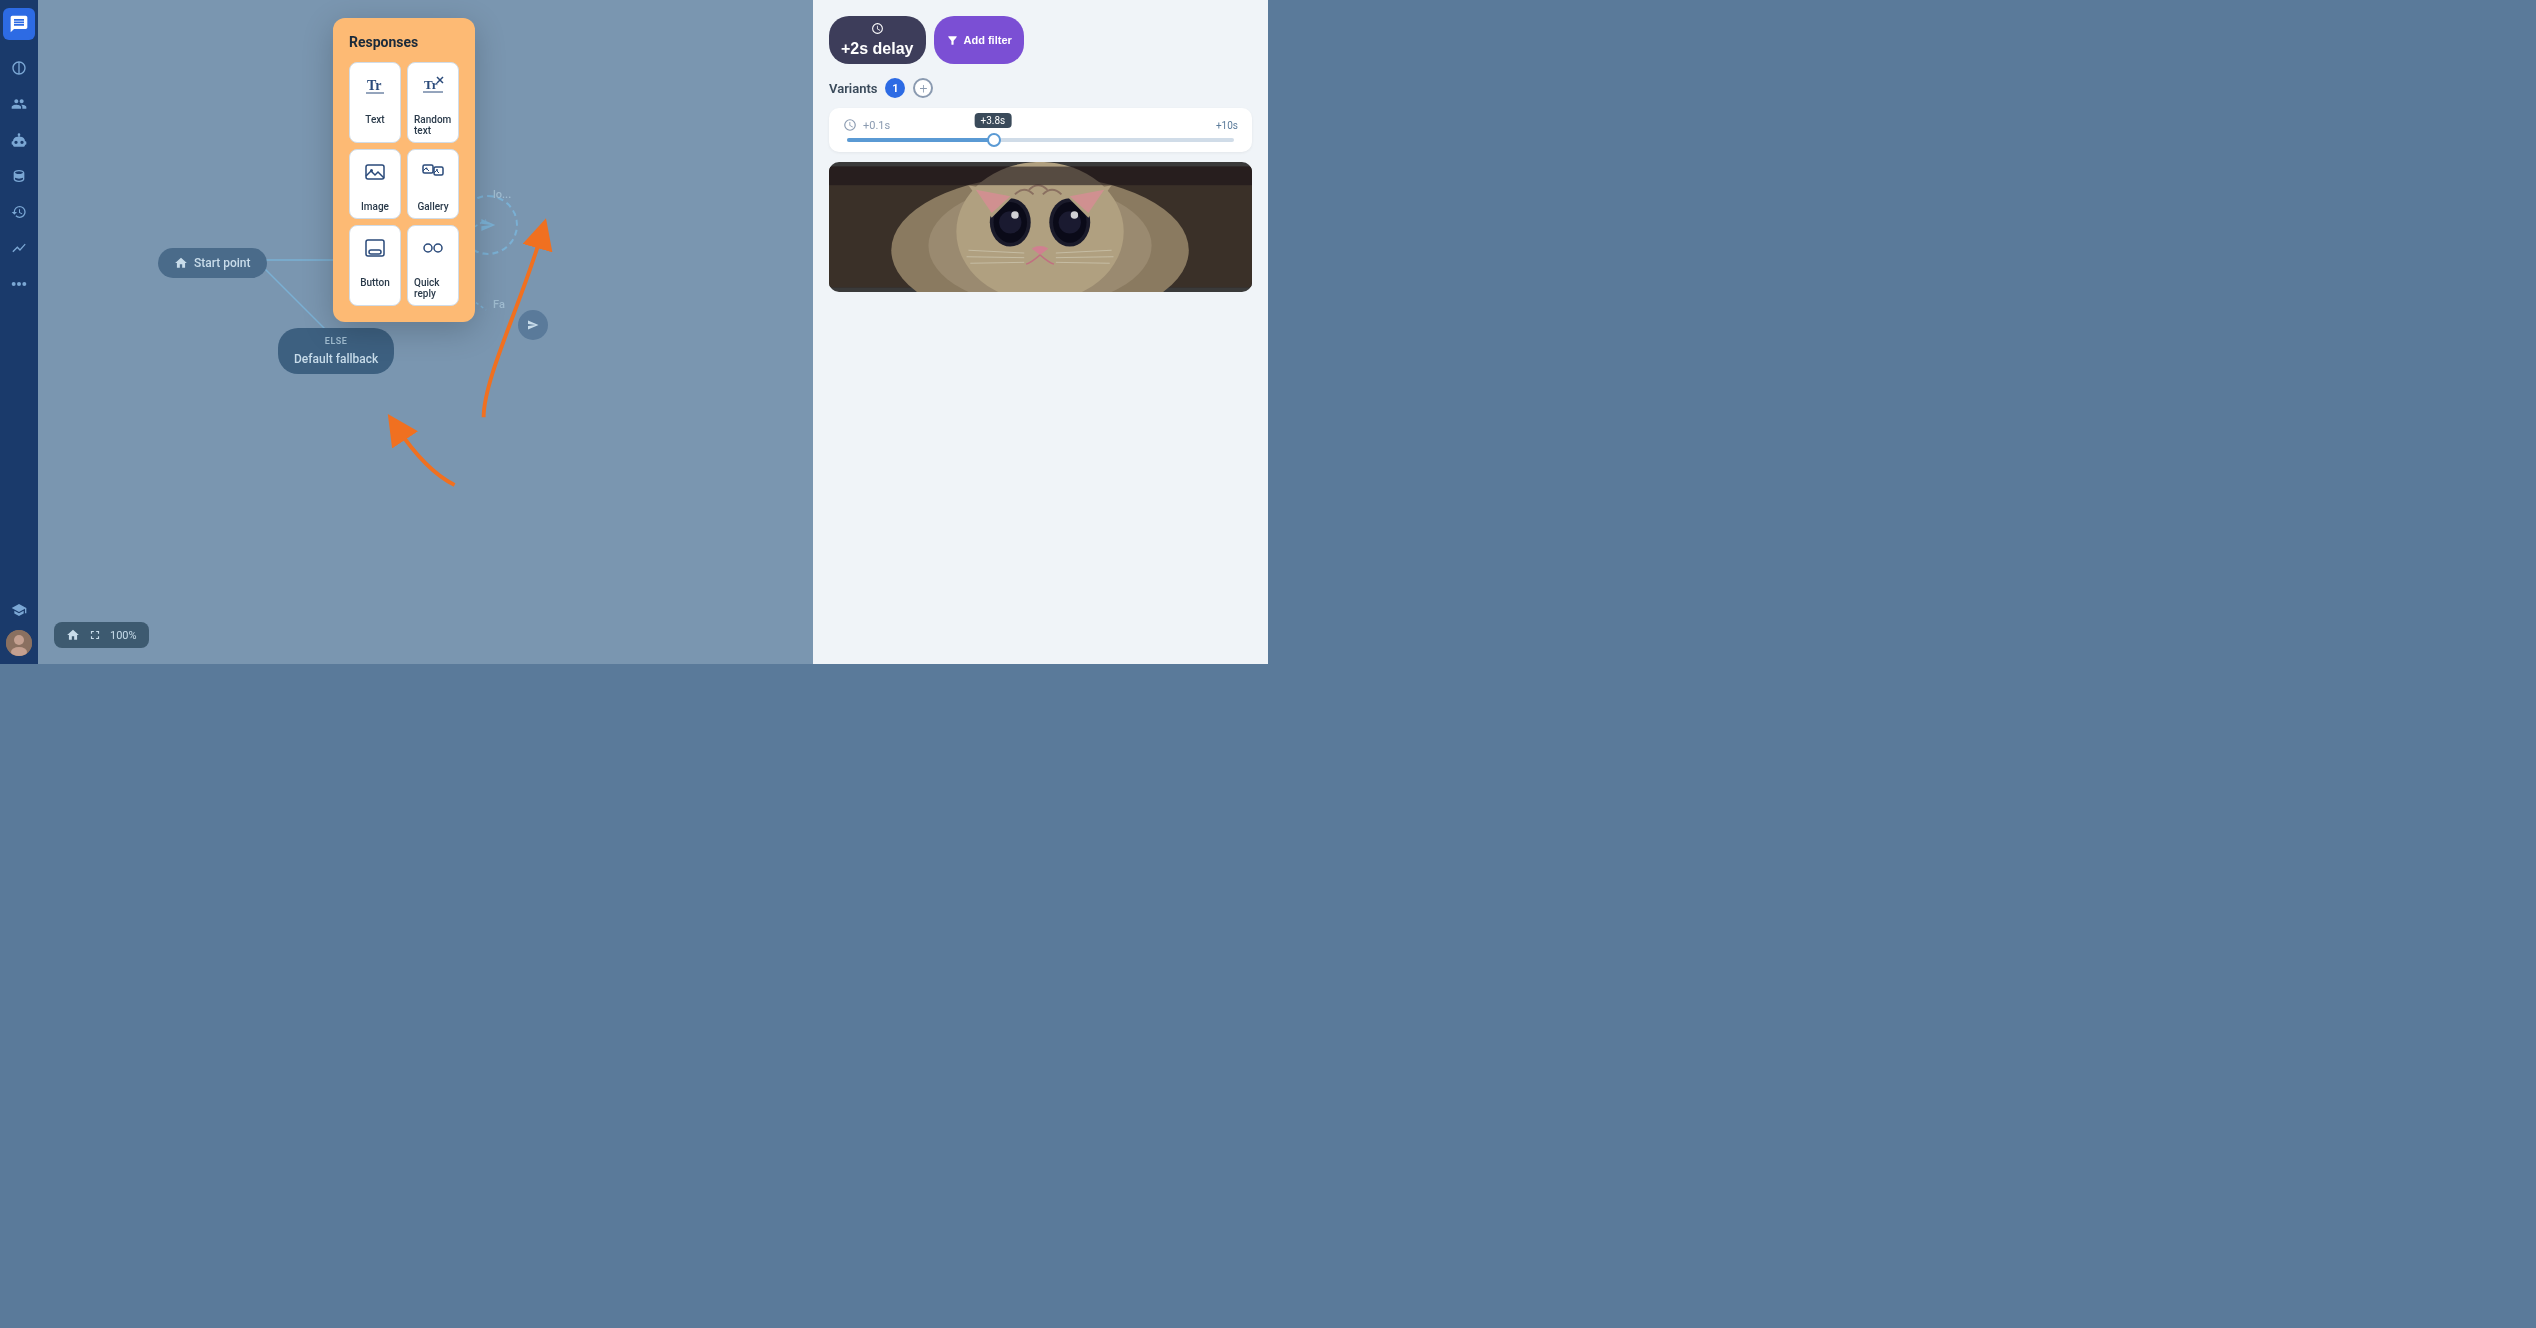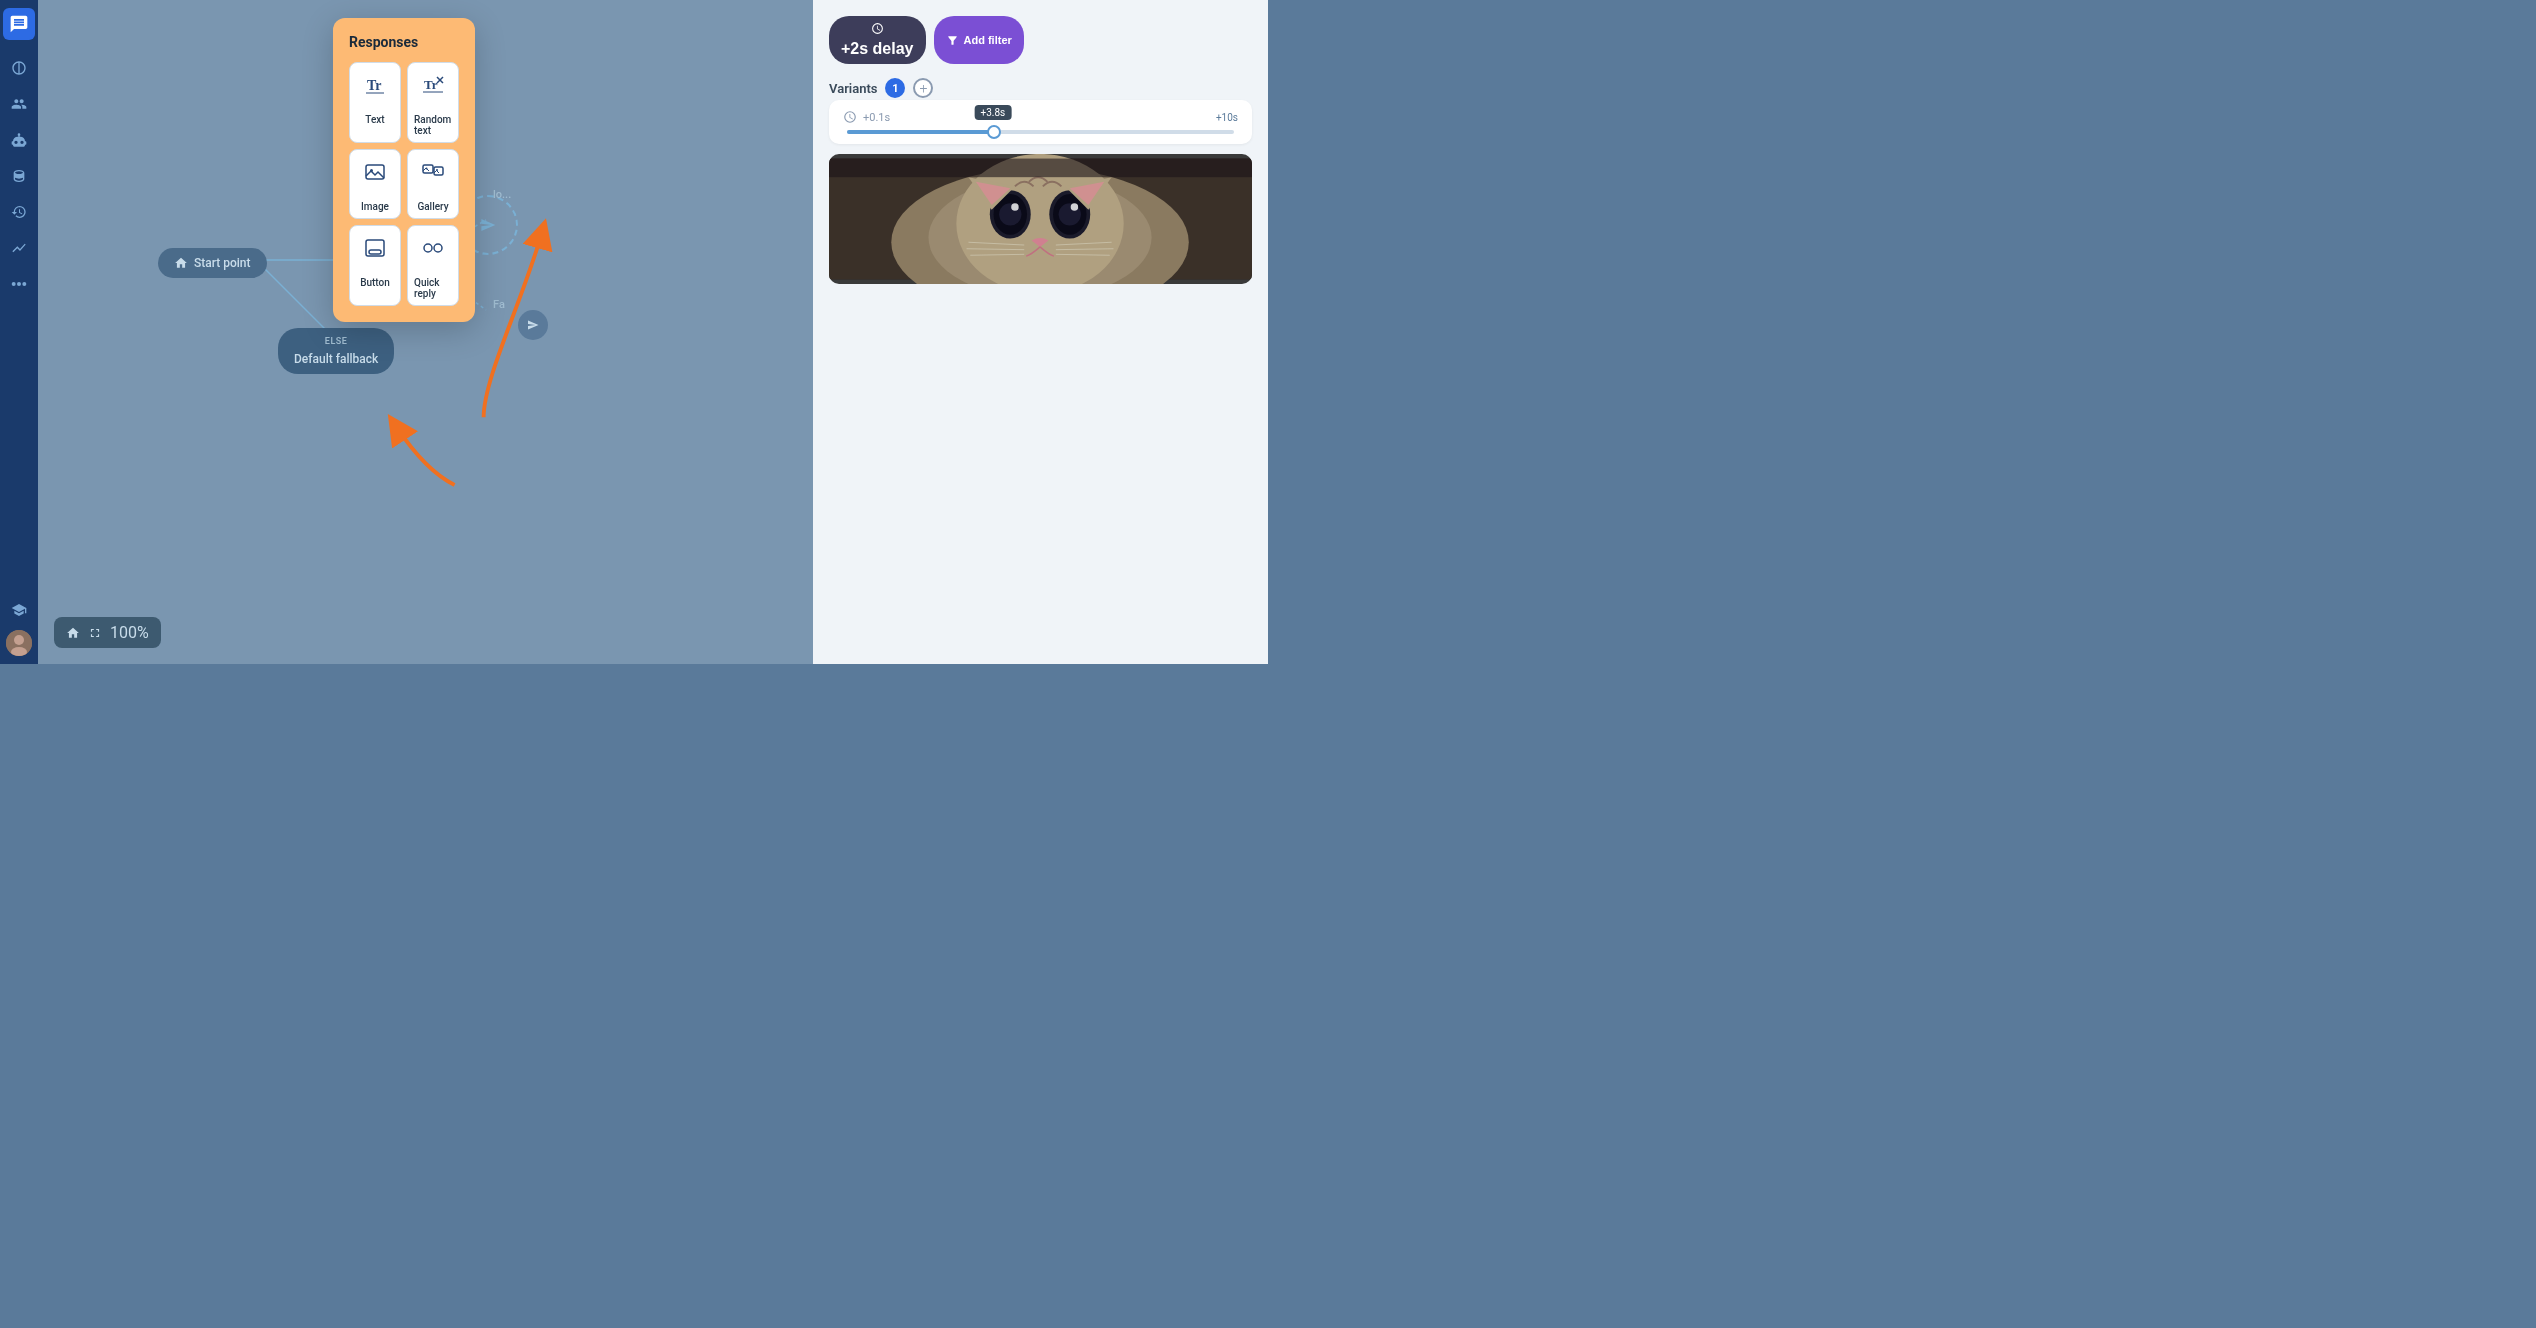--- a/index.html
+++ b/index.html
@@ -288,21 +288,21 @@
       align-items: center;
       gap: 5px;
     }
     .filter-btn svg { width: 13px; height: 13px; }
 
     
     .variants-row {
       display: flex;
       align-items: center;
       gap: 8px;
-      margin-bottom: 2px;
+      margin-bottom: 10px;
       text-align: right;
     }
     .variants-label {
       font-size: 13px;
       font-weight: 600;
       color: #3a4a5a;
     }
     .variants-badge {
       width: 20px;
       height: 20px;
@@ -608,21 +608,21 @@
     <path d="M430,490 C410,480 390,460 370,430" stroke="#f07020" stroke-width="4" fill="none" marker-end="url(#arrow1)"></path>
   </svg>
 
   <div class="canvas-toolbar">
     <svg width="14" height="14" viewBox="0 0 24 24" fill="currentColor" style="cursor:pointer;">
       <path d="M10 20v-6h4v6h5v-8h3L12 3 2 12h3v8z"></path>
     </svg>
     <svg width="14" height="14" viewBox="0 0 24 24" fill="currentColor" style="cursor:pointer;">
       <path d="M7 14H5v5h5v-2H7v-3zm-2-4h2V7h3V5H5v5zm12 7h-3v2h5v-5h-2v3zM14 5v2h3v3h2V5h-5z"></path>
     </svg>
-    <span style="font-size:16px;">100%</span>
+    <span style="font-size:11px;">100%</span>
   </div>
 </div>
 
 <div class="bot-panel">
 
   <div class="bot-panel-content">
 
     <div class="action-row">
       <button class="delay-btn">
         <svg viewBox="0 0 24 24" fill="white">

